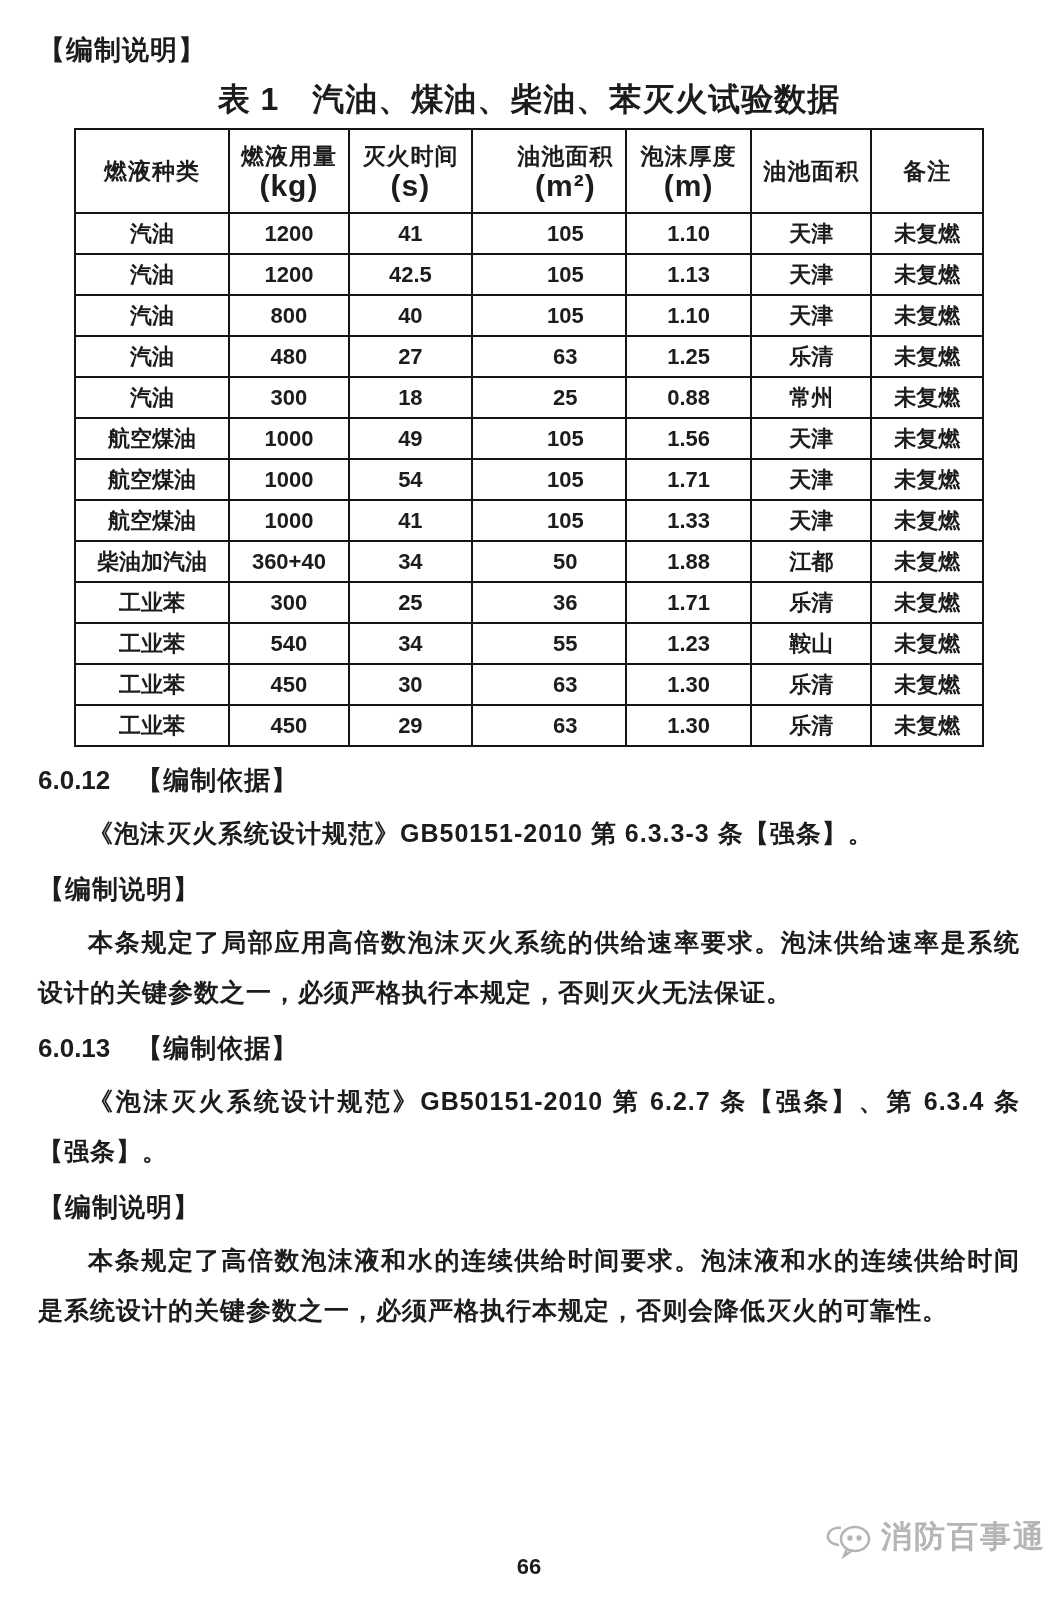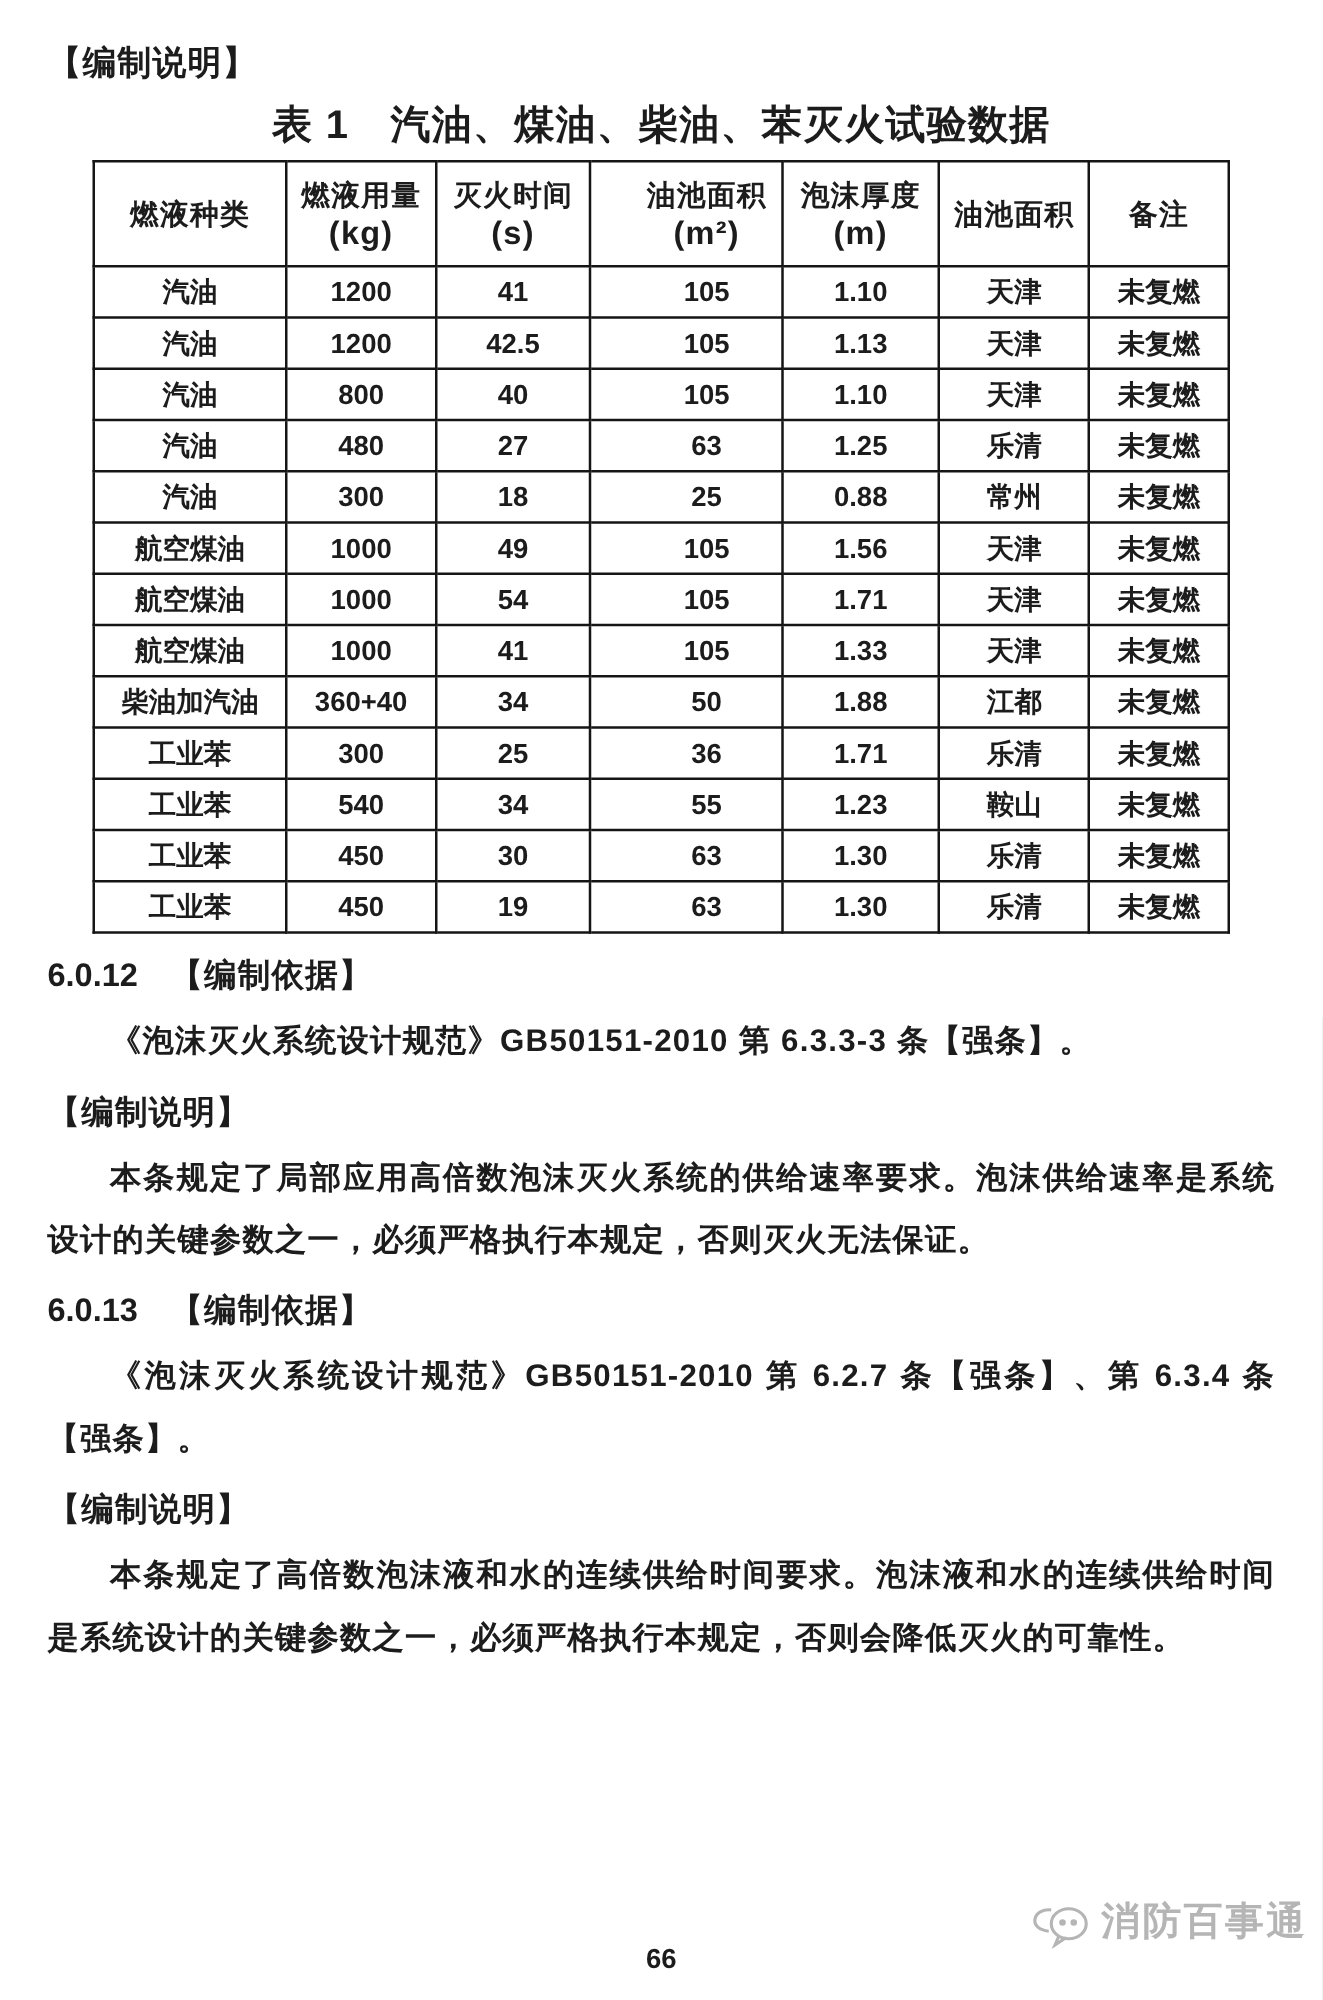--- a/index.html
+++ b/index.html
@@ -58,21 +58,21 @@
   table.data th{height:82px;font-size:23px;letter-spacing:1px;}
   table.data td{height:39px;font-size:22px;}
   table.data th:nth-child(1),table.data td:nth-child(1){width:17.6%;}
   table.data th:nth-child(2),table.data td:nth-child(2){width:13.7%;}
   table.data th:nth-child(3),table.data td:nth-child(3){width:14.0%;}
   table.data th:nth-child(4),table.data td:nth-child(4){width:14.0%;padding-left:33px;}
   table.data th:nth-child(5),table.data td:nth-child(5){width:14.3%;}
   table.data th:nth-child(6),table.data td:nth-child(6){width:13.7%;}
   table.data th:nth-child(7),table.data td:nth-child(7){width:12.7%;}
   .th-label{line-height:30px;}
-  .th-unit{line-height:30px;font-size:26px;}
+  .th-unit{line-height:30px;font-size:30px;}
   .page-footer{
     position:absolute;bottom:20px;left:0;width:100%;
     text-align:center;font-size:22px;font-weight:700;
   }
   .watermark{
     position:absolute;right:12px;bottom:41px;
     display:flex;align-items:center;gap:4px;
     color:#b5b5b5;font-size:31px;font-weight:700;
     letter-spacing:2px;z-index:0;
     user-select:none;
@@ -225,21 +225,21 @@
           <td>450</td>
           <td>30</td>
           <td>63</td>
           <td>1.30</td>
           <td>乐清</td>
           <td>未复燃</td>
         </tr>
         <tr>
           <td>工业苯</td>
           <td>450</td>
-          <td>19</td>
+          <td>29</td>
           <td>63</td>
           <td>1.30</td>
           <td>乐清</td>
           <td>未复燃</td>
         </tr>
       </tbody>
   </table>
 
   <div class="clause-heading">
     <span class="clause-num">6.0.12</span><span>【编制依据】</span>

